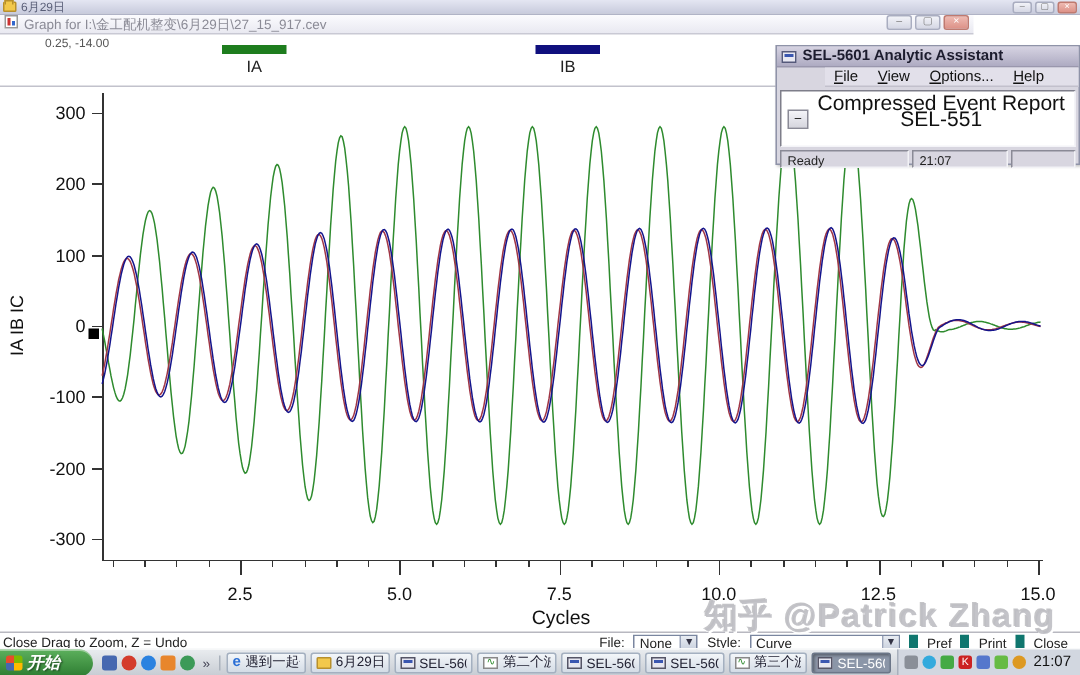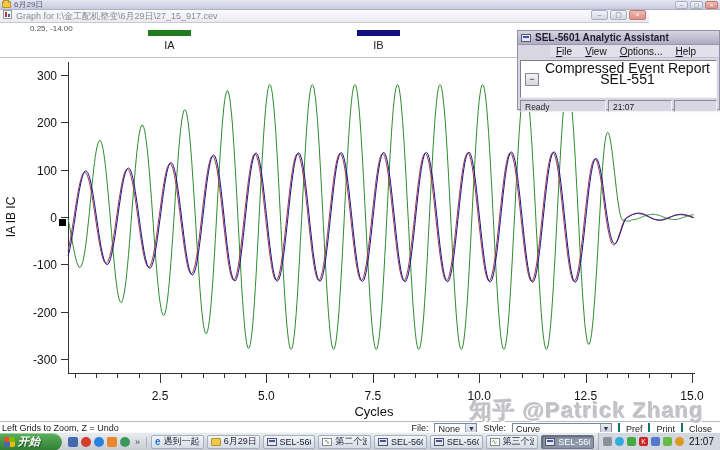--- a/index.html
+++ b/index.html
@@ -74,21 +74,21 @@
   
   #bottom-sep { left:0; top:421px; width:720px; height:1px; background:#b8b8c0; z-index:3; }
   #status-hint { left:2px; top:423px; font-size:9px; color:#222; z-index:3; white-space:nowrap; }
   #graph-controls { right:2px; top:423px; height:10px; overflow:hidden; z-index:3;
     display:flex; align-items:flex-start; gap:6px; font-size:9px; color:#222; }
   .sel-box { display:flex; border:1px solid #7a86a0; background:#fff; height:12px; }
   .sel-val { padding:0 3px; font-size:9px; line-height:11px; min-width:30px; }
   .sel-arrow { width:11px; background:linear-gradient(#e8ecf2,#c6cedc); border-left:1px solid #9aa4ba;
     font-size:7px; line-height:10px; text-align:center; color:#334; }
   #ctl-buttons { display:flex; }
-  #ctl-buttons span { padding:0 6px; border-left:2px solid #0f766e; line-height:12px; }
+  #ctl-buttons span { padding:0 6px; border-left:6px solid #0f766e; line-height:12px; }
 
   
   #taskbar { left:0; top:432px; width:720px; height:18px; z-index:10;
     background:linear-gradient(#e9ecef,#c8cdd4); border-top:1px solid #f8f9fa;
     display:flex; align-items:center; }
   #start-button { width:62px; height:18px; border-radius:0 9px 9px 0;
     background:linear-gradient(#5cb05c,#2e7d32); display:flex; align-items:center; gap:3px;
     padding:0 6px 0 4px; box-shadow:inset 0 1px 0 rgba(255,255,255,.4); flex:0 0 auto; }
   #start-flag { width:11px; height:10px; border-radius:2px;
     background:conic-gradient(#7fba00 0 25%, #ffb900 0 50%, #4668b0 0 75%, #e84b2c 0 100%); }
@@ -246,21 +246,21 @@
   <div id="sel-statusbar">
     <span class="status-pane" style="flex:0 0 86px;">Ready</span>
     <span class="status-pane" style="flex:0 0 64px;">21:07</span>
     <span class="status-pane fill"></span>
   </div>
 </div>
 
 <div class="abs" id="watermark">知乎 @Patrick Zhang</div>
 
 <div class="abs" id="bottom-sep"></div>
-<div class="abs" id="status-hint">Left Grids to Zoom, Z = Undo</div>
+<div class="abs" id="status-hint">Close Drag to Zoom, Z = Undo</div>
 <div class="abs" id="graph-controls">
   <span>File:</span>
   <span class="sel-box">
     <span class="sel-val">None</span>
     <span class="sel-arrow">▼</span>
   </span>
   <span>Style:</span>
   <span class="sel-box" style="width:100px;">
     <span class="sel-val" style="flex:1">Curve</span>
     <span class="sel-arrow">▼</span>

